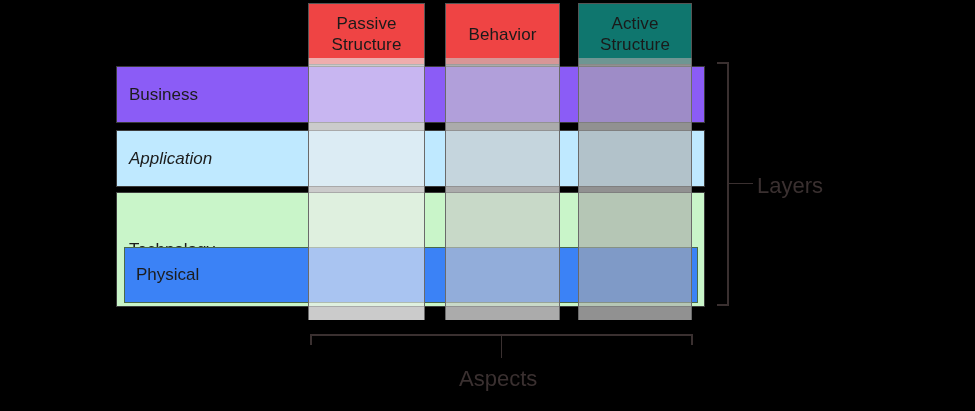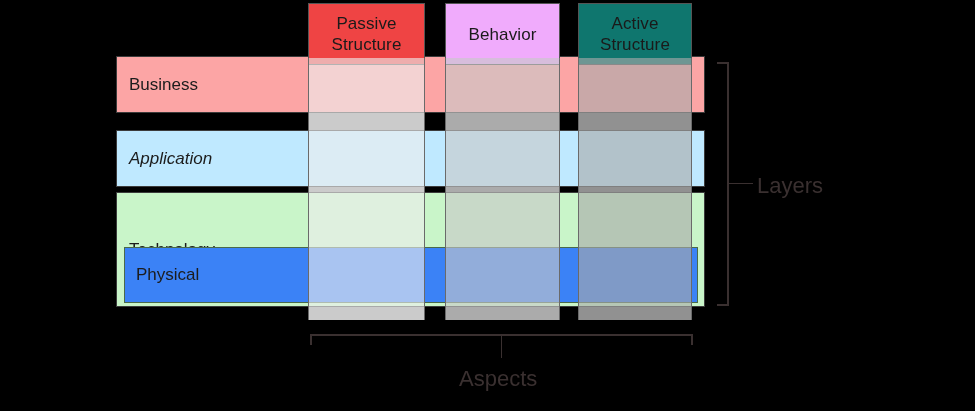--- a/index.html
+++ b/index.html
@@ -82,38 +82,38 @@
 </style>
 </head>
 <body>
 
 <div id="canvas">
 
   <div class="aspect-band" id="band-0" style="left: 308px; width: 117px; background: rgba(238, 238, 238, 0.62);"></div>
   <div class="aspect-band" id="band-1" style="left: 445px; width: 115px; background: rgba(200, 200, 200, 0.62);"></div>
   <div class="aspect-band" id="band-2" style="left: 578px; width: 114px; background: rgba(170, 170, 170, 0.62);"></div>
 
-  <div class="layer-row" id="row-0" style="top: 56px; height: 57px; background: #fca5a5;">
+  <div class="layer-row" id="row-0" style="top: 66px; height: 57px; background: #8b5cf6;">
     <span class="layer-label" style="top: 18px;">Business</span>
   </div>
   <div class="layer-row" id="row-1" style="top: 130px; height: 57px; background: rgb(191, 233, 255);">
     <span class="layer-label" style="top: 18px; font-style: italic;">Application</span>
   </div>
   <div class="layer-row" id="row-2" style="top: 192px; height: 115px; background: rgb(201, 245, 201);">
     <span class="layer-label" style="top: 47px;">Technology</span>
   </div>
   <div class="layer-row nested" id="row-3" style="top: 247px; height: 56px; background: #3b82f6;">
     <span class="layer-label" style="top: 17px;">Physical</span>
   </div>
 
   <div class="col-header" id="hdr-0" style="left: 308px; width: 117px; background: #ef4444;">
     <span>Passive</span>
     <span>Structure</span>
   </div>
-  <div class="col-header" id="hdr-1" style="left: 445px; width: 115px; background: #f0abfc;">
+  <div class="col-header" id="hdr-1" style="left: 445px; width: 115px; background: #ef4444;">
     <span>Behavior</span>
     <span></span>
   </div>
   <div class="col-header" id="hdr-2" style="left: 578px; width: 114px; background: #0f766e;">
     <span>Active</span>
     <span>Structure</span>
   </div>
 
   <div>
     <div class="bracket-line" style="left:727px; top:62px;  width:2px;  height:244px;"></div>

